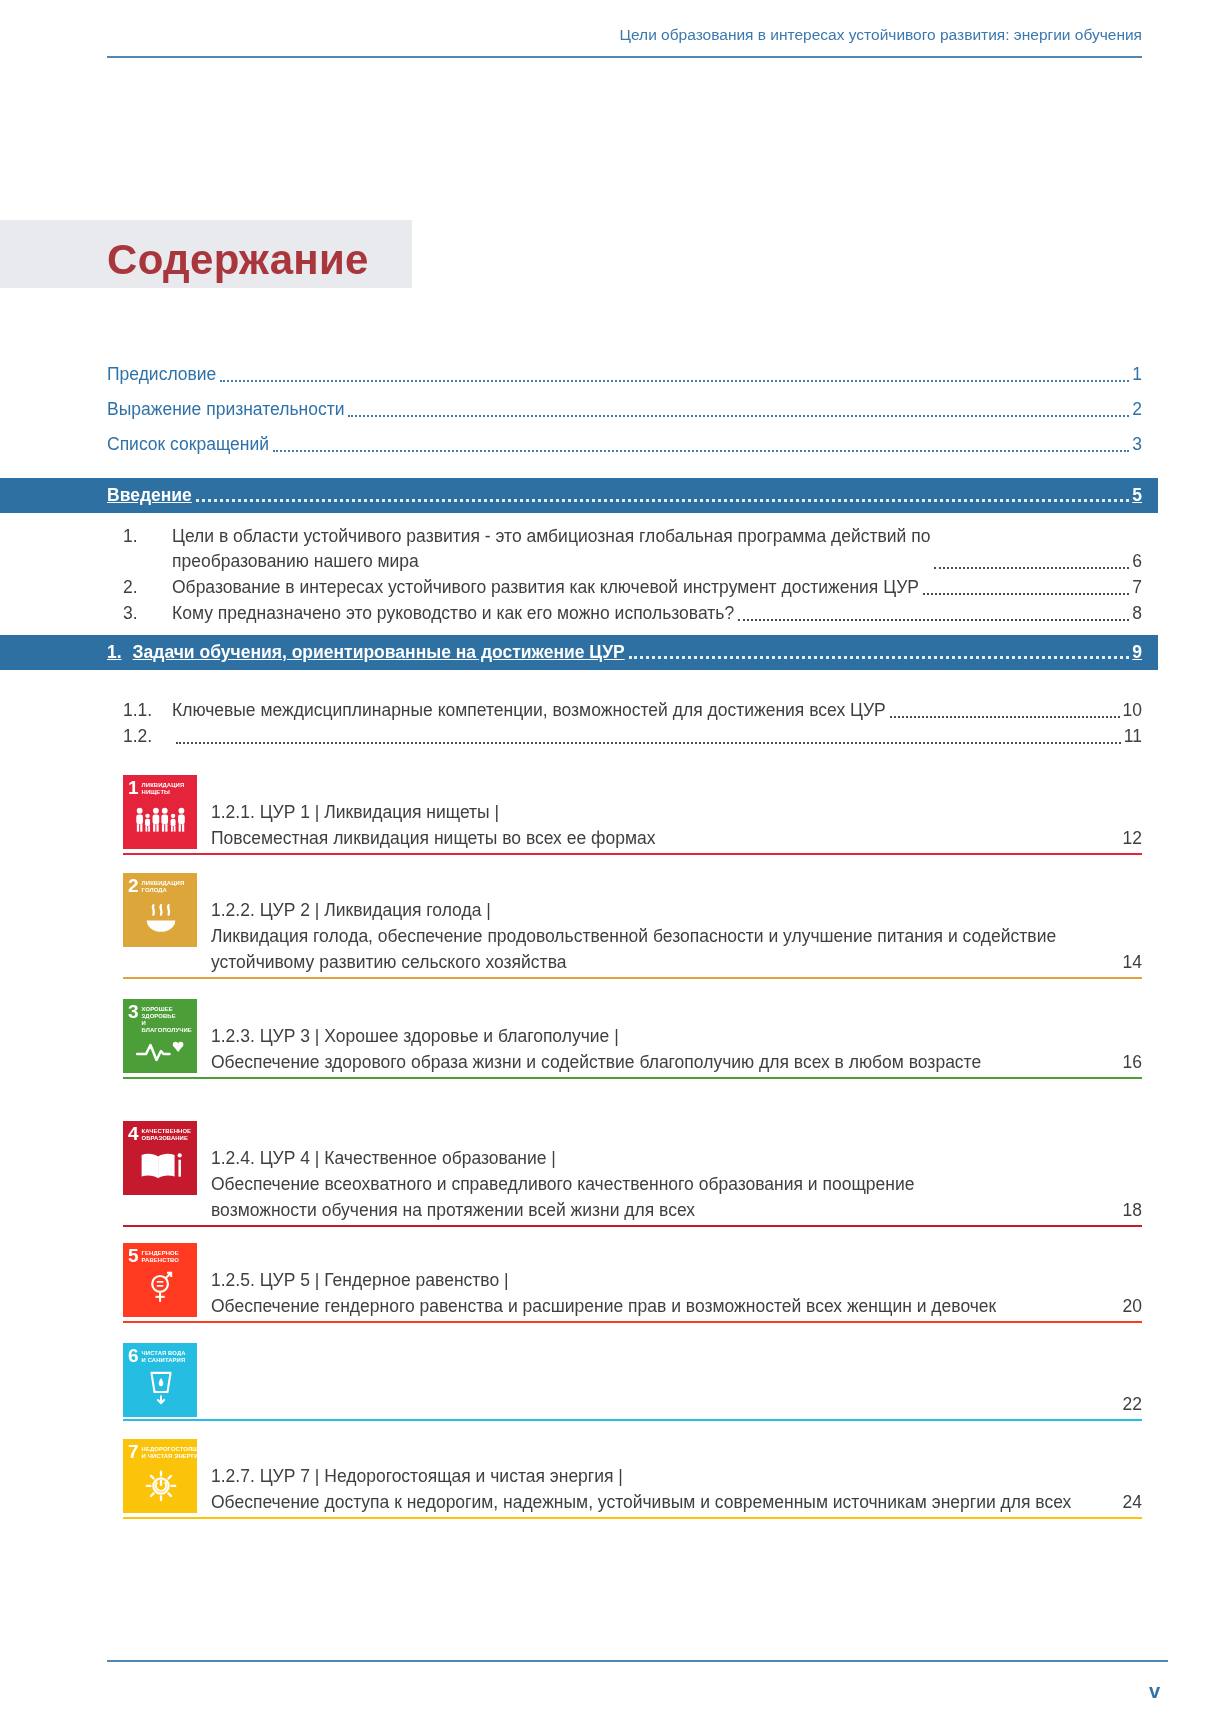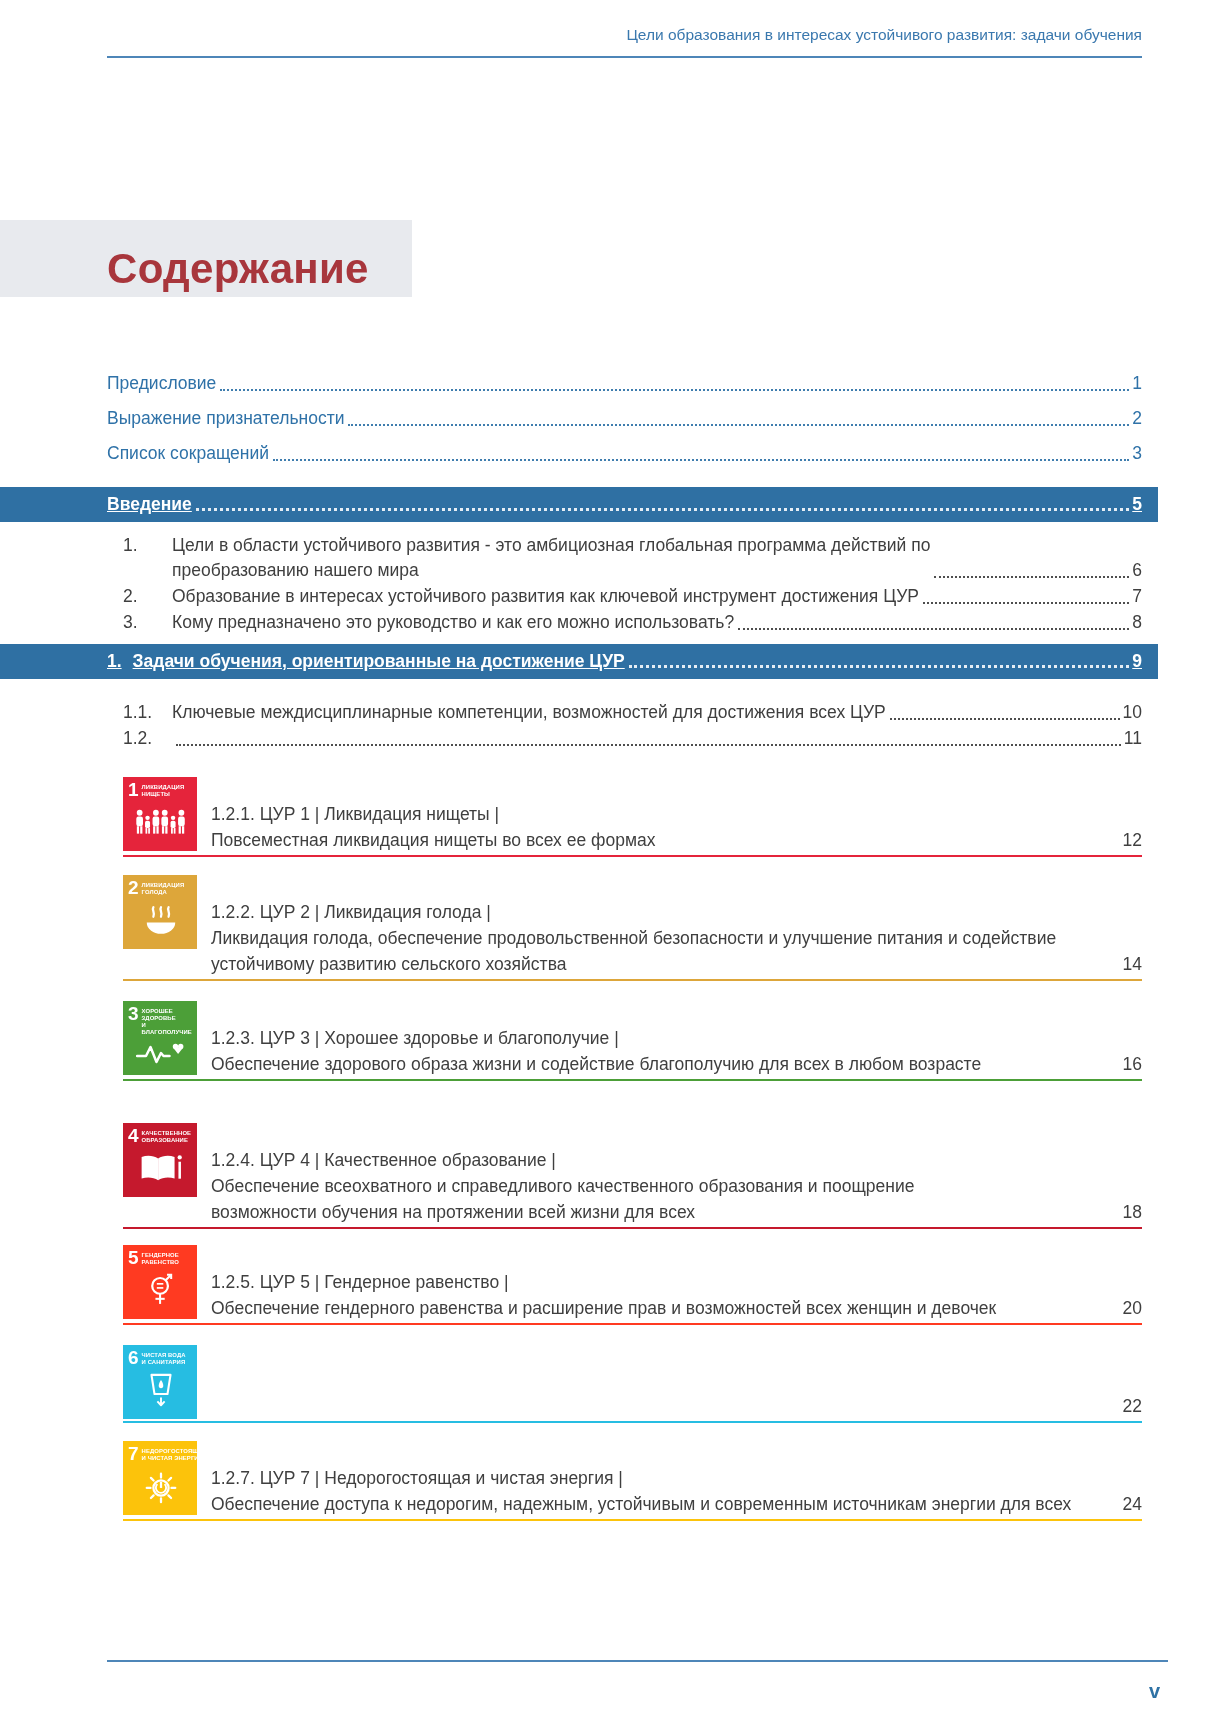--- a/index.html
+++ b/index.html
@@ -9,21 +9,21 @@
     font-family:"Liberation Sans", sans-serif; color:#3f3f3f;
   }
 
   
   .header { padding:26px 88px 0 107px; text-align:right; }
   .running-head { color:#3a78ae; font-size:15.5px; }
   .header-rule { margin:12px 88px 0 107px; border-top:2px solid #4e86b8; }
 
   
   .title-block {
-    width:412px; height:77px; margin-top:162px; background:#e8eaee;
+    width:412px; height:68px; margin-top:162px; background:#e8eaee;
     display:flex; align-items:flex-end; padding-left:107px; box-sizing:border-box;
   }
   .title-block h1 {
     margin:0 0 4px 0; font-size:42px; font-weight:bold; color:#a8363c; letter-spacing:.3px;
   }
 
   
   .toc { padding:64px 88px 0 107px; }
   .toc-row { display:flex; align-items:flex-end; font-size:17.5px; line-height:25px; }
   .toc-row .t { white-space:pre-line; }
@@ -80,21 +80,21 @@
   
   .footer-rule { position:absolute; left:107px; right:62px; top:1660px; border-top:2.5px solid #4e86b8; }
   .footer-page { position:absolute; right:70px; top:1680px; color:#2f72a5; font-weight:bold; font-size:20px; }
 </style>
 </head>
 <body>
 
 <div class="page">
 
   <div class="header">
-    <span class="running-head">Цели образования в интересах устойчивого развития: задачи обучения</span>
+    <span class="running-head">Цели образования в интересах устойчивого развития: энергии обучения</span>
   </div>
   <div class="header-rule"></div>
 
   <div class="title-block">
     <h1>Содержание</h1>
   </div>
 
   <div class="toc">
 
     <div class="toc-row front">
@@ -142,21 +142,21 @@
       </div>
     </div>
 
     <div class="toc-row bar bar2">
       <span class="bar-num">1.</span>
       <span class="t">Задачи обучения, ориентированные на достижение ЦУР</span>
       <span class="leader"></span>
       <span class="pg">9</span>
     </div>
 
-    <div class="items" style="padding-top:21px;">
+    <div class="items" style="padding-top:28px;">
       <div class="toc-row item">
         <span class="num">1.1.</span>
         <span class="t">Ключевые междисциплинарные компетенции, возможностей для достижения всех ЦУР</span>
         <span class="leader"></span>
         <span class="pg">10</span>
       </div>
       <div class="toc-row item">
         <span class="num">1.2.</span>
         <span class="leader"></span>
         <span class="pg">11</span>

